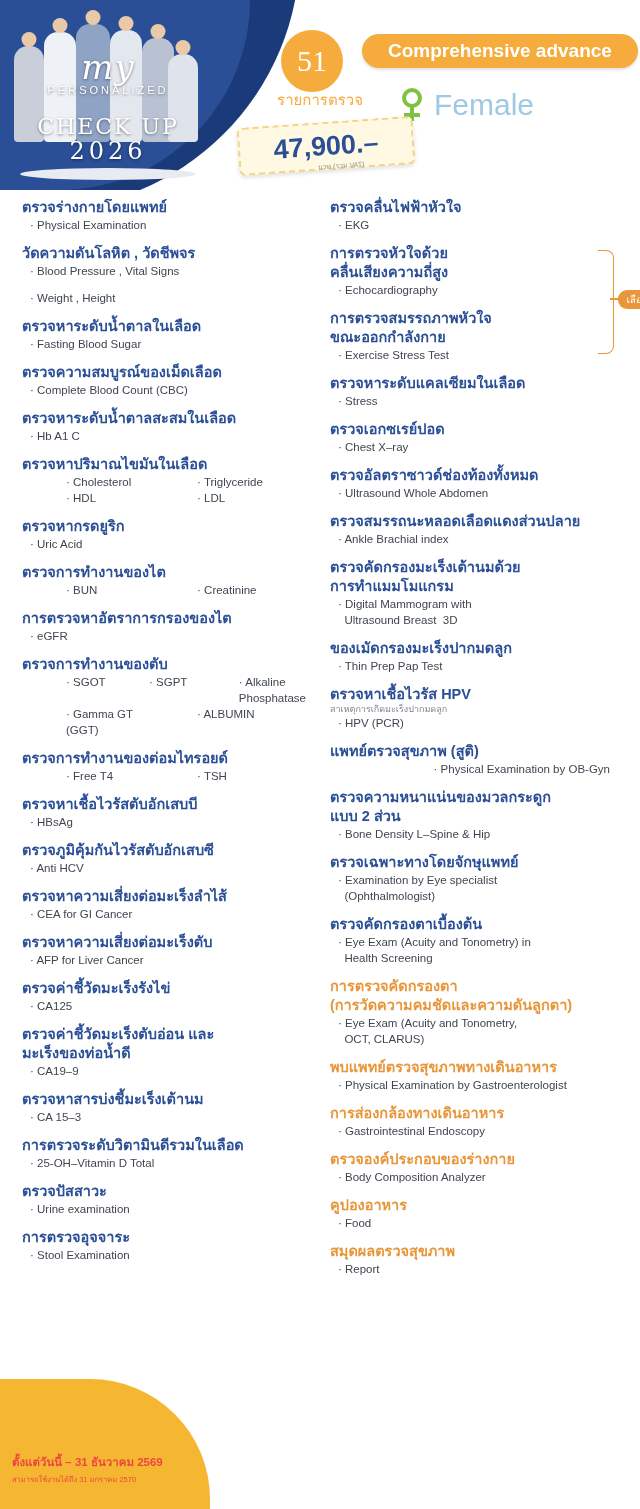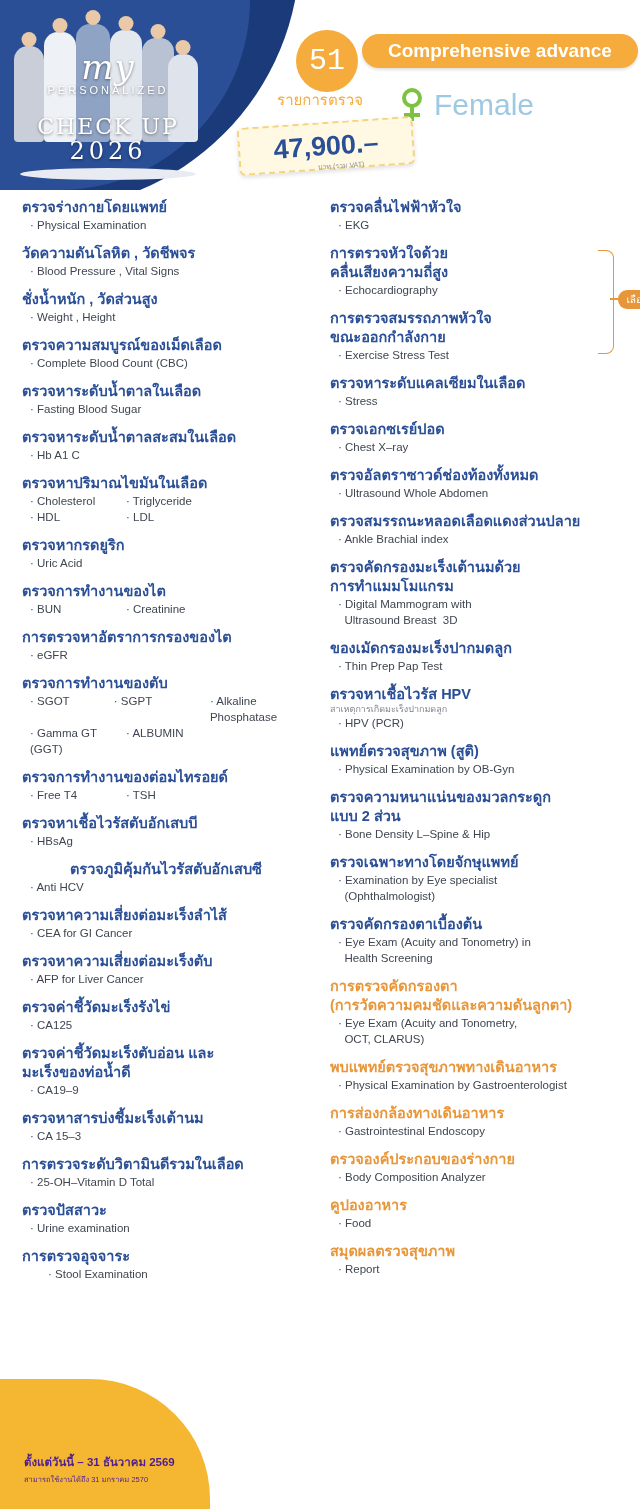--- a/index.html
+++ b/index.html
@@ -109,32 +109,32 @@
     top: 168px;
     width: 176px;
     height: 12px;
     background: #e8ebf1;
     border-radius: 50%;
   }
 
   
   .count-circle {
     position: absolute;
-    left: 296px;
+    left: 281px;
     top: 30px;
     width: 62px;
     height: 62px;
     border-radius: 50%;
     background: #f5ac3c;
     color: #ffffff;
     font-size: 30px;
     display: flex;
     align-items: center;
     justify-content: center;
-    font-family: Liberation Mono, monospace;
+    font-family: Liberation Serif, serif;
   }
   .count-label {
     position: absolute;
     left: 268px;
     top: 88px;
     width: 104px;
     text-align: center;
     color: #f5ac3c;
     font-size: 15px;
   }
@@ -241,21 +241,21 @@
     line-height: 16px;
     padding-left: 8px;
   }
   .sub-row {
     display: flex;
     color: #3f4651;
     font-size: 11.5px;
     line-height: 16px;
     padding-left: 8px;
   }
-  .sub-row span { display: block; }
+  .sub-row span { display: block; margin-left: 36px; }
   .sc1 { width: 96px; }
   .sc2 { width: 110px; }
 
   
   .bracket-wrap {
     position: relative;
   }
   .bracket {
     position: absolute;
     right: -4px;
@@ -298,23 +298,23 @@
     position: absolute;
     left: -40px;
     bottom: -20px;
     width: 250px;
     height: 150px;
     background: #f5b731;
     border-radius: 0 120px 0 0;
   }
   .footer-text {
     position: absolute;
-    left: 24px;
+    left: 12px;
     bottom: 24px;
-    color: #4c1d95;
+    color: #ef4444;
   }
   .footer-line1 { font-size: 11.5px; font-weight: bold; }
   .footer-line2 { font-size: 7.5px; margin-top: 2px; }
 </style>
 </head>
 <body>
 
 <div class="page">
 
   <div class="header">
@@ -373,30 +373,29 @@
     <div class="col left" id="left-col">
         <div class="item">
           <div class="item-title" style="white-space: pre-line;">ตรวจร่างกายโดยแพทย์</div>
           <div class="sub" style="white-space: pre;">· Physical Examination</div>
         </div>
         <div class="item">
           <div class="item-title" style="white-space: pre-line;">วัดความดันโลหิต , วัดชีพจร</div>
           <div class="sub" style="white-space: pre;">· Blood Pressure , Vital Signs</div>
         </div>
         <div class="item">
-          <div class="item-title" style="white-space: pre-line;">ชั่งน้ำหนัก , วัดส่วนสูง</div>
           <div class="sub" style="white-space: pre;">· Weight , Height</div>
+        </div>
+        <div class="item">
+          <div class="item-title" style="white-space: pre-line;">ตรวจหาระดับน้ำตาลในเลือด</div>
+          <div class="sub" style="white-space: pre;">· Fasting Blood Sugar</div>
         </div>
         <div class="item">
           <div class="item-title" style="white-space: pre-line;">ตรวจความสมบูรณ์ของเม็ดเลือด</div>
           <div class="sub" style="white-space: pre;">· Complete Blood Count (CBC)</div>
-        </div>
-        <div class="item">
-          <div class="item-title" style="white-space: pre-line;">ตรวจหาระดับน้ำตาลในเลือด</div>
-          <div class="sub" style="white-space: pre;">· Fasting Blood Sugar</div>
         </div>
         <div class="item">
           <div class="item-title" style="white-space: pre-line;">ตรวจหาระดับน้ำตาลสะสมในเลือด</div>
           <div class="sub" style="white-space: pre;">· Hb A1 C</div>
         </div>
         <div class="item">
           <div class="item-title" style="white-space: pre-line;">ตรวจหาปริมาณไขมันในเลือด</div>
           <div class="sub-row">
             <span class="sc1">· Cholesterol</span>
             <span class="sc2">· Triglyceride</span>
@@ -438,21 +437,21 @@
           <div class="sub-row">
             <span class="sc1">· Free T4</span>
             <span class="sc2">· TSH</span>
           </div>
         </div>
         <div class="item">
           <div class="item-title" style="white-space: pre-line;">ตรวจหาเชื้อไวรัสตับอักเสบบี</div>
           <div class="sub" style="white-space: pre;">· HBsAg</div>
         </div>
         <div class="item">
-          <div class="item-title" style="white-space: pre-line; margin-left: 48px;">ตรวจภูมิคุ้มกันไวรัสตับอักเสบซี</div>
+          <div class="item-title" style="white-space: pre-line;">ตรวจภูมิคุ้มกันไวรัสตับอักเสบซี</div>
           <div class="sub" style="white-space: pre;">· Anti HCV</div>
         </div>
         <div class="item">
           <div class="item-title" style="white-space: pre-line;">ตรวจหาความเสี่ยงต่อมะเร็งลำไส้</div>
           <div class="sub" style="white-space: pre;">· CEA for GI Cancer</div>
         </div>
         <div class="item">
           <div class="item-title" style="white-space: pre-line;">ตรวจหาความเสี่ยงต่อมะเร็งตับ</div>
           <div class="sub" style="white-space: pre;">· AFP for Liver Cancer</div>
         </div>
@@ -472,21 +471,21 @@
         <div class="item">
           <div class="item-title" style="white-space: pre-line;">การตรวจระดับวิตามินดีรวมในเลือด</div>
           <div class="sub" style="white-space: pre;">· 25-OH–Vitamin D Total</div>
         </div>
         <div class="item">
           <div class="item-title" style="white-space: pre-line;">ตรวจปัสสาวะ</div>
           <div class="sub" style="white-space: pre;">· Urine examination</div>
         </div>
         <div class="item">
           <div class="item-title" style="white-space: pre-line;">การตรวจอุจจาระ</div>
-          <div class="sub" style="white-space: pre; margin-left: 18px;">· Stool Examination</div>
+          <div class="sub" style="white-space: pre;">· Stool Examination</div>
         </div>
       </div>
     <div class="col right" id="right-col">
         <div class="item">
           <div class="item-title" style="white-space: pre-line;">ตรวจคลื่นไฟฟ้าหัวใจ</div>
           <div class="sub" style="white-space: pre;">· EKG</div>
         </div>
         <div class="bracket-wrap">
           <div class="bracket"></div>
           <div class="bracket-tail"></div>
@@ -528,21 +527,21 @@
           <div class="item-title" style="white-space: pre-line;">ของเมัดกรองมะเร็งปากมดลูก</div>
           <div class="sub" style="white-space: pre;">· Thin Prep Pap Test</div>
         </div>
         <div class="item">
           <div class="item-title" style="white-space: pre-line;">ตรวจหาเชื้อไวรัส HPV</div>
           <div class="item-sub">สาเหตุการเกิดมะเร็งปากมดลูก</div>
           <div class="sub" style="white-space: pre;">· HPV (PCR)</div>
         </div>
         <div class="item">
           <div class="item-title" style="white-space: pre-line;">แพทย์ตรวจสุขภาพ (สูติ)</div>
-          <div class="sub" style="white-space: pre;">· Physical Examination by OB-Gyn</div>
+          <div class="sub" style="white-space: pre; text-align: right;">· Physical Examination by OB-Gyn</div>
         </div>
         <div class="item">
           <div class="item-title" style="white-space: pre-line;">ตรวจความหนาแน่นของมวลกระดูก
 แบบ 2 ส่วน</div>
           <div class="sub" style="white-space: pre;">· Bone Density L–Spine &amp; Hip</div>
         </div>
         <div class="item">
           <div class="item-title" style="white-space: pre-line;">ตรวจเฉพาะทางโดยจักษุแพทย์</div>
           <div class="sub" style="white-space: pre;">· Examination by Eye specialist</div>
           <div class="sub" style="white-space: pre;">  (Ophthalmologist)</div>

